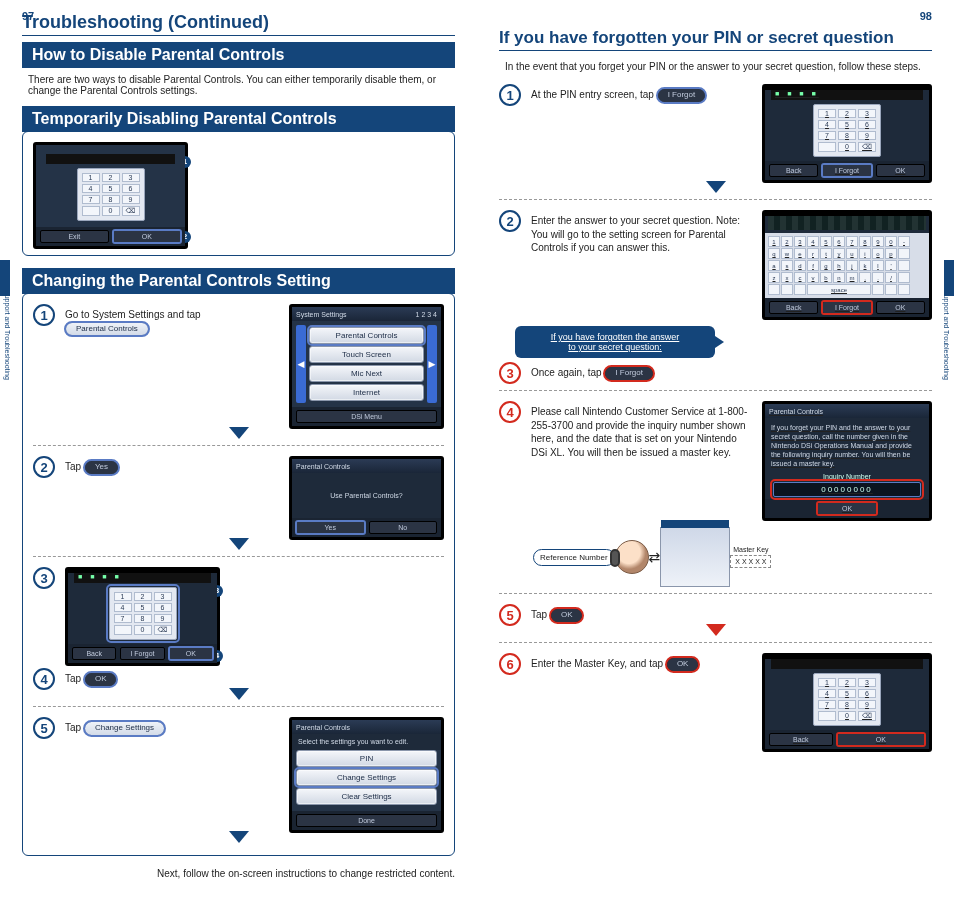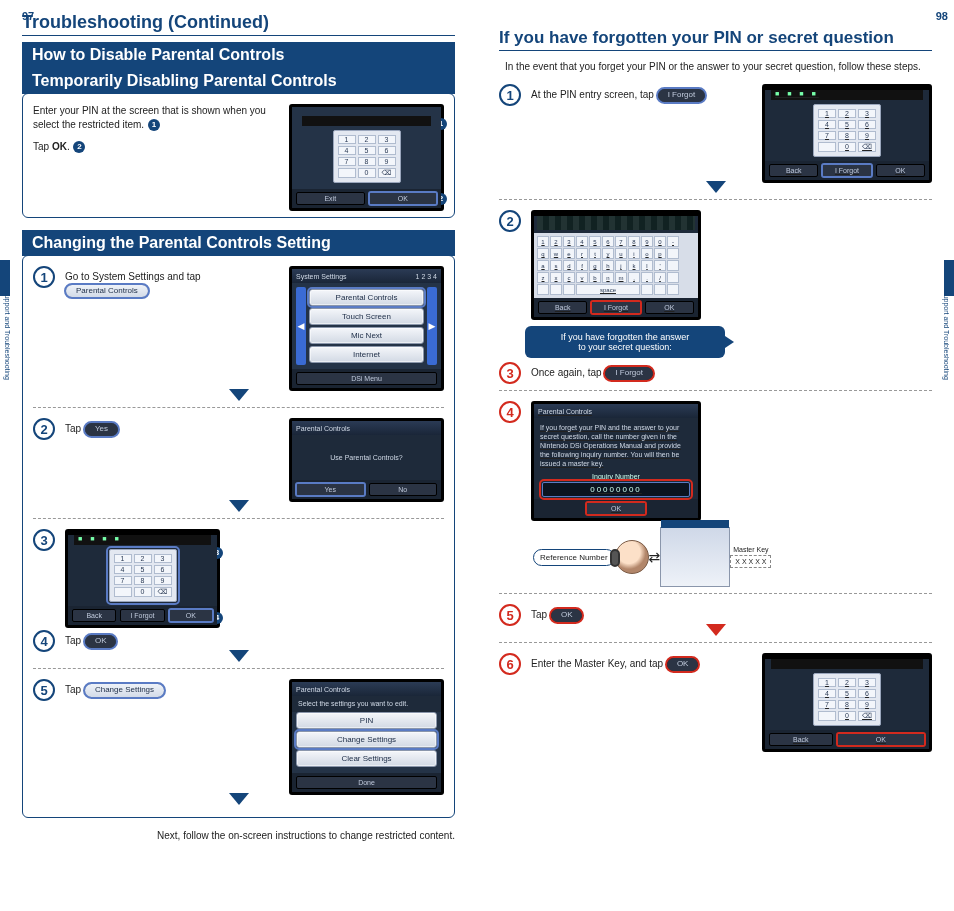--- a/index.html
+++ b/index.html
@@ -1,21 +1,21 @@
 <!DOCTYPE html>
 <html><head>
 <meta charset="utf-8">
 <style>
   * { box-sizing: border-box; margin: 0; padding: 0; }
   body { font-family: Arial, Helvetica, sans-serif; background: #fff; width: 954px; color: #222; }
   .spread { display: flex; width: 954px; height: 911px; position: relative; }
   .page { width: 50%; padding: 2px 22px 14px 22px; position: relative; }
   .pg-num { font-size: 11px; font-weight: bold; color: #14457a; position: absolute; top: 10px; }
   .pg-num.left { left: 22px; }
-  .pg-num.right { right: 6px; }
+  .pg-num.right { right: 22px; }
   .section-title { font-family: "Arial Narrow", Arial, sans-serif; font-stretch: condensed; font-weight: bold; color: #14457a; font-size: 18px; border-bottom: 1px solid #14457a; padding-bottom: 2px; margin-bottom: 6px; margin-top: 10px; }
   .bar-heading { background: #14457a; color: #fff; font-family: "Arial Narrow", Arial, sans-serif; font-stretch: condensed; font-weight: bold; font-size: 16px; padding: 4px 10px; }
   .box { border: 1px solid #14457a; border-radius: 6px; padding: 10px 10px 6px 10px; margin-top: -1px; margin-bottom: 12px; }
   .intro { font-size: 10px; margin: 6px 0 10px 6px; }
   .intro-right { font-size: 10px; margin: 6px 0 12px 6px; }
   .sub-heading { font-family: "Arial Narrow", Arial, sans-serif; font-stretch: condensed; font-weight: bold; color: #14457a; font-size: 17px; border-bottom: 1px solid #14457a; padding-bottom: 2px; margin-bottom: 10px; }
   .step { display: flex; gap: 10px; margin-bottom: 6px; }
   .step .num { flex: 0 0 22px; }
   .step .txt { flex: 1; font-size: 10px; line-height: 1.35; padding-top: 4px; }
   .num-circle { width: 22px; height: 22px; border: 2px solid #14457a; border-radius: 50%; color: #14457a; font-weight: bold; font-size: 13px; display: flex; align-items: center; justify-content: center; }
@@ -40,21 +40,21 @@
   .keypad { display: grid; grid-template-columns: repeat(3, 18px); gap: 2px; background: #e3e8f1; padding: 4px; margin: 4px auto; width: max-content; border: 1px solid #9aa6bc; border-radius: 2px; }
   .keypad div { background: #f3f6fb; border: 1px solid #b0bccf; font-size: 7px; text-align: center; color: #2a3a55; }
   .pin-disp { background: #111; color: #7fa; font-size: 7px; letter-spacing: 3px; height: 10px; margin: 3px 6px 0 6px; padding: 0 4px; }
 
   .inline-bullet { display: inline-block; width: 12px; height: 12px; border-radius: 50%; background: #14457a; color: #fff; font-size: 8px; font-weight: bold; text-align: center; line-height: 12px; vertical-align: middle; margin: 0 1px; }
   .inline-pill { display: inline-block; background: linear-gradient(#eef2f8,#d3dbe8); border: 1px solid #8a96ab; border-radius: 10px; font-size: 8px; padding: 1px 10px; vertical-align: middle; color: #1b2b45; }
   .inline-pill.dark { background: #2b3444; color: #c0cadc; border-color: #000; }
   .inline-pill.blue-ring { outline: 2px solid #5a7bc4; outline-offset: -1px; }
   .inline-pill.red-ring  { outline: 2px solid #d32a1e; outline-offset: -1px; }
 
-  .blue-note { background: #14457a; color: #fff; font-size: 9px; text-align: center; border-radius: 6px; padding: 6px 10px; margin: 4px auto 4px 26px; width: 200px; position: relative; }
+  .blue-note { background: #14457a; color: #fff; font-size: 9px; text-align: center; border-radius: 6px; padding: 6px 10px; margin: 4px auto 4px 16px; width: 200px; position: relative; text-decoration: underline; }
   .blue-note:after { content: ""; position: absolute; right: -9px; top: 50%; margin-top: -6px; border-left: 9px solid #14457a; border-top: 6px solid transparent; border-bottom: 6px solid transparent; }
 
   .side-tab { position: absolute; writing-mode: vertical-rl; font-size: 7px; color: #14457a; top: 290px; }
   .side-tab.left  { left: 4px; }
   .side-tab.right { right: 4px; }
   .side-mark { position: absolute; width: 10px; height: 36px; background: #14457a; top: 260px; }
   .side-mark.left  { left: 0; }
   .side-mark.right { right: 0; }
 
   .temp-row { display: flex; gap: 10px; }
@@ -83,34 +83,25 @@
   <div class="side-mark left"></div>
   <div class="side-tab left">Support and Troubleshooting</div>
   <div class="side-mark right"></div>
   <div class="side-tab right">Support and Troubleshooting</div>
 
   <div class="page">
     <div class="pg-num left">97</div>
     <div class="section-title">Troubleshooting (Continued)</div>
 
     <div class="bar-heading">How to Disable Parental Controls</div>
+    <div class="intro">There are two ways to disable Parental Controls. You can either temporarily disable them, or change the Parental Controls settings.</div>
 
     <div class="bar-heading">Temporarily Disabling Parental Controls</div>
     <div class="box">
       <div class="temp-row">
-        <div class="tmp-txt">
-          <div style="margin-bottom:8px;">
-            <span>Enter your PIN at the screen that is shown when you select the restricted item.</span>
-            <span class="inline-bullet">1</span>
-          </div>
-          <div>
-            <span>Tap </span><b>OK</b><span>.</span>
-            <span class="inline-bullet">2</span>
-          </div>
-        </div>
         <div class="left-shots">
 
           <div class="ds" style="position:relative;">
             <span class="inline-bullet" style="position:absolute; right:-4px; top:14px;">1</span>
             <span class="inline-bullet" style="position:absolute; right:-4px; bottom:6px;">2</span>
             <div class="ds-inner">
               <div class="ds-body" style="padding-top:6px; padding-bottom:2px;">
                 <div class="pin-disp"></div>
                 <div class="keypad">
                   <div>1</div>
@@ -322,20 +313,21 @@
         </div>
       </div>
     </div>
     <div class="arrow-down"></div>
     <hr class="dash-sep">
 
     <div class="step">
       <div class="num">
           <div class="num-circle">2</div>
         </div>
+      <div class="txt"><span>Enter the answer to your secret question. Note: You will go to the setting screen for Parental Controls if you can answer this.</span></div>
       <div class="right-shots">
         <div class="ds" style="width:170px;">
           <div class="ds-inner">
             <div style="height:14px; background:repeating-linear-gradient(90deg,#233,#233 6px,#122 6px,#122 12px); margin:3px;"></div>
             <div class="qwerty">
               <div>1</div>
                 <div>2</div>
                 <div>3</div>
                 <div>4</div>
                 <div>5</div>
@@ -410,20 +402,21 @@
         <span class="inline-pill dark red-ring">I Forgot</span>
       </div>
       <div class="right-shots"></div>
     </div>
     <hr class="dash-sep">
 
     <div class="step">
       <div class="num">
           <div class="num-circle red">4</div>
         </div>
+      <div class="txt"><span>Please call Nintendo Customer Service at 1-800-255-3700 and provide the inquiry number shown here, and the date that is set on your Nintendo DSi XL. You will then be issued a master key.</span></div>
       <div class="right-shots">
         <div class="ds" style="width:170px;">
           <div class="ds-inner">
             <div class="ds-bar">
                 <span>Parental Controls</span>
                 <span></span>
               </div>
             <div class="pc-msg">If you forget your PIN and the answer to your secret question, call the number given in the Nintendo DSi Operations Manual and provide the following inquiry number. You will then be issued a master key.</div>
             <div style="color:#cfe; font-size:7px; text-align:center;">Inquiry Number</div>
             <div class="inq">00000000</div>

